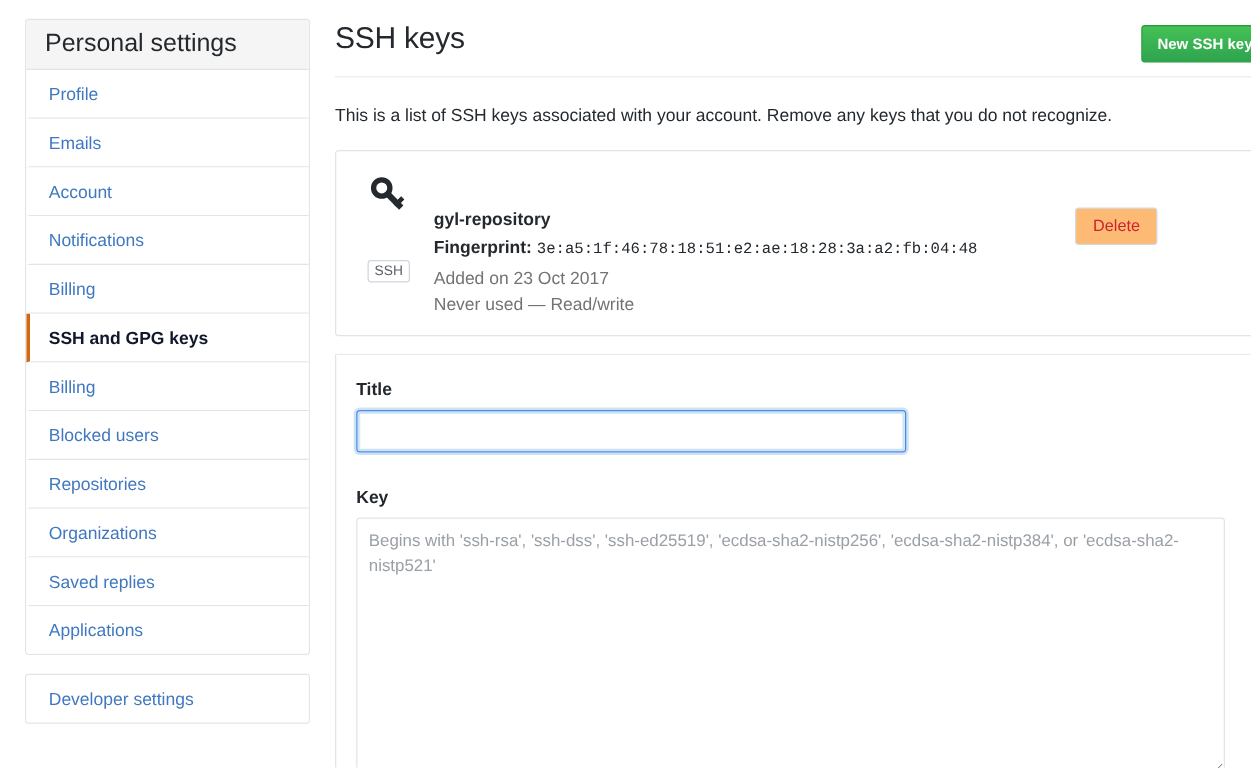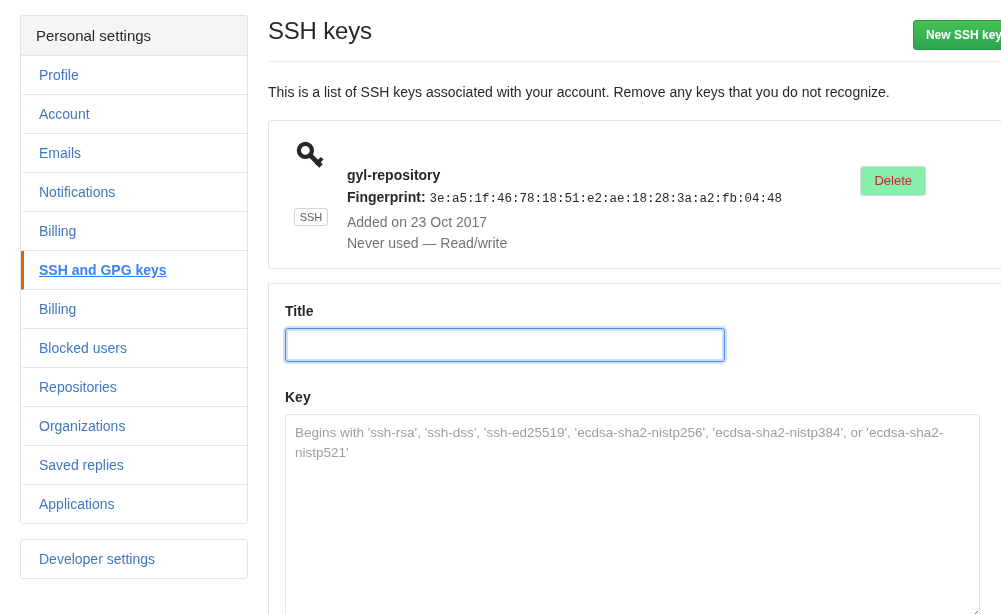--- a/index.html
+++ b/index.html
@@ -33,44 +33,43 @@
   }
   .nav-box {
     border: 1px solid #e1e4e8;
     border-radius: 3px;
     background: #ffffff;
     overflow: hidden;
   }
   .nav-header {
     background: #f5f5f5;
     padding: 10px 15px;
-    font-size: 15px;
+    font-size: 20px;
     color: #24292e;
     border-bottom: 1px solid #e1e4e8;
     line-height: 19px;
   }
   .nav-item {
     display: block;
     padding: 10px 15px;
     font-size: 14px;
     line-height: 18px;
     color: #4078c0;
     text-decoration: none;
     border-bottom: 1px solid #e1e4e8;
     border-left: 3px solid transparent;
     background: #ffffff;
     cursor: pointer;
     white-space: nowrap;
   }
   .nav-item:last-child { border-bottom: none; }
   .nav-item.selected {
-    color: #3b82f6;
+    color: #0f172a;
     font-weight: bold;
     border-left: 3px solid #d26911;
-    text-decoration: underline;
   }
 
   .nav-box.secondary {
     margin-top: 15px;
   }
   .nav-box.secondary .nav-item {
     border-bottom: none;
   }
 
   
@@ -190,21 +189,21 @@
   .key-meta {
     font-size: 14px;
     line-height: 21px;
     color: #737373;
   }
 
   .btn-delete {
     position: absolute;
     right: 81px;
     top: 45px;
-    background: #86efac;
+    background: #fdba74;
     border: 1px solid #d5d8db;
     border-radius: 3px;
     color: #cb2431;
     font-size: 13px;
     font-family: "Liberation Sans", sans-serif;
     padding: 6px 13px;
     line-height: 16px;
     cursor: pointer;
   }
 
@@ -288,22 +287,22 @@
 <body>
 
 <div class="page">
 
   <div class="sidebar">
 
     <div class="nav-box">
       <div class="nav-header">Personal settings</div>
 
       <a class="nav-item">Profile</a>
+      <a class="nav-item">Emails</a>
       <a class="nav-item">Account</a>
-      <a class="nav-item">Emails</a>
       <a class="nav-item">Notifications</a>
       <a class="nav-item">Billing</a>
       <a class="nav-item selected">SSH and GPG keys</a>
       <a class="nav-item">Billing</a>
       <a class="nav-item">Blocked users</a>
       <a class="nav-item">Repositories</a>
       <a class="nav-item">Organizations</a>
       <a class="nav-item">Saved replies</a>
       <a class="nav-item">Applications</a>
     </div>

